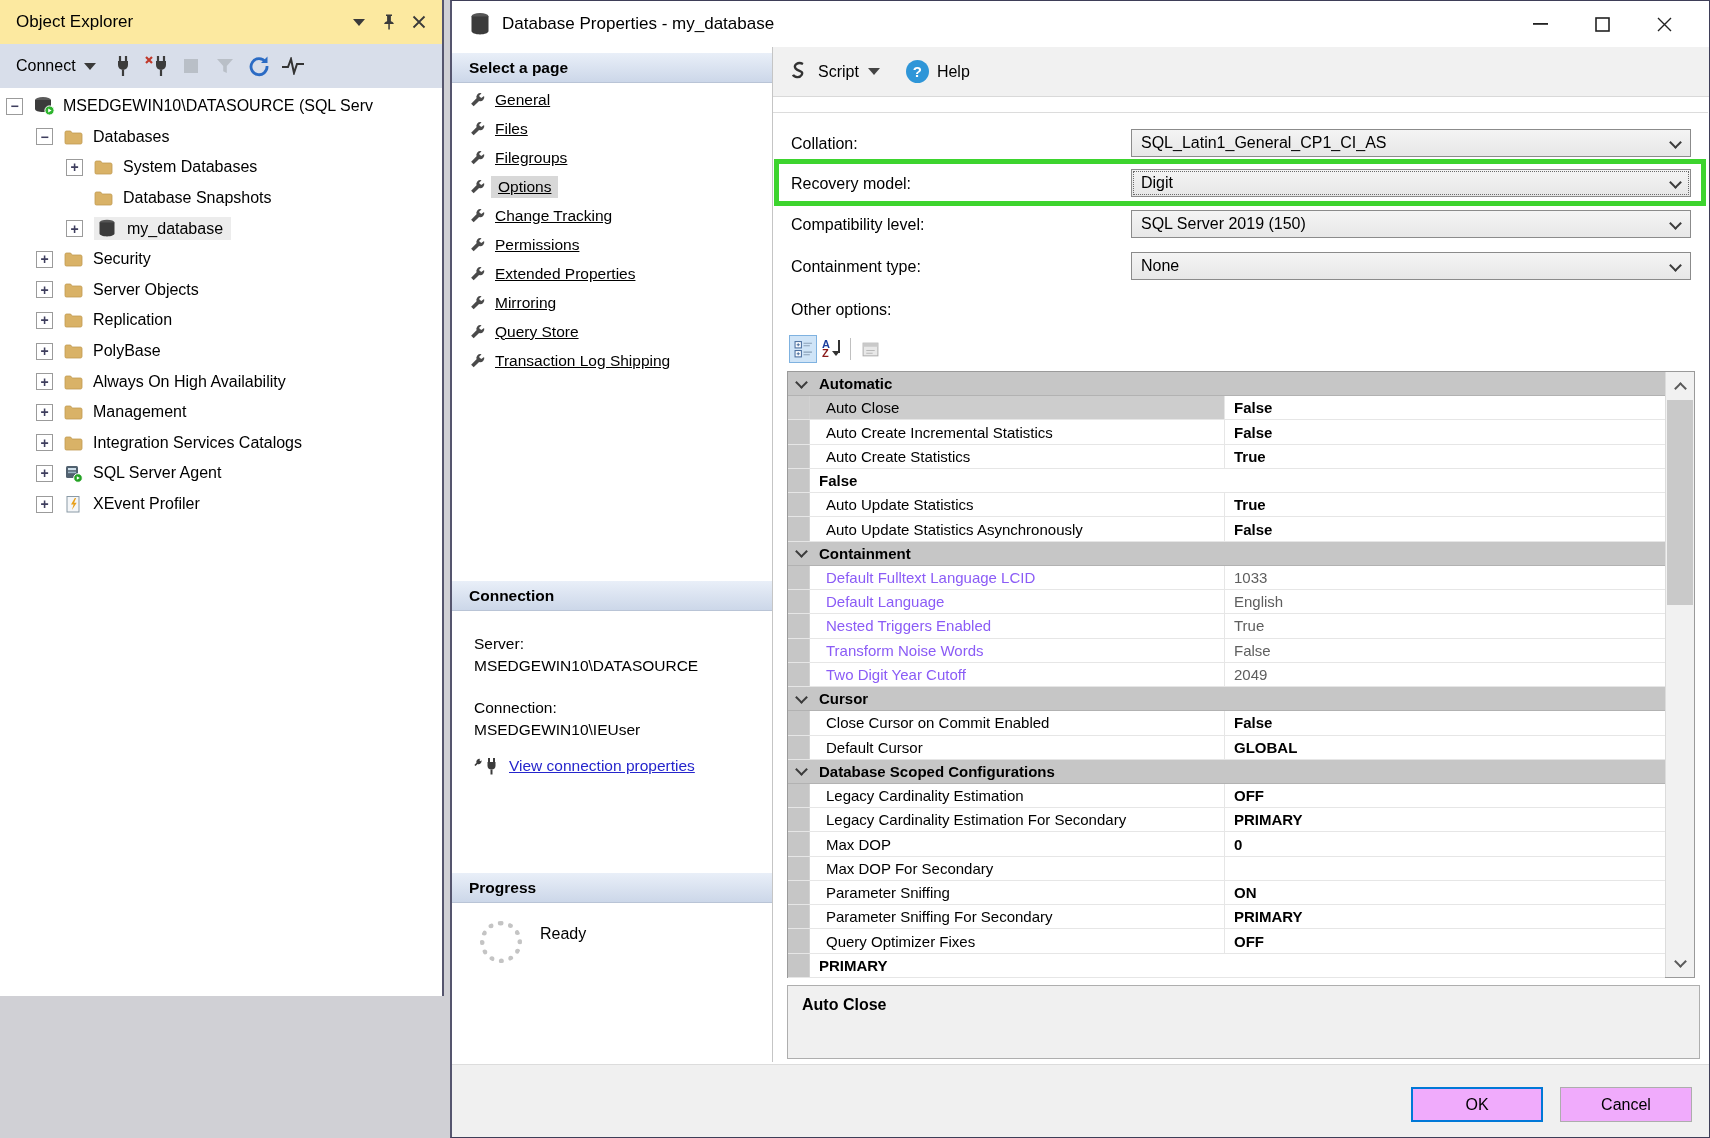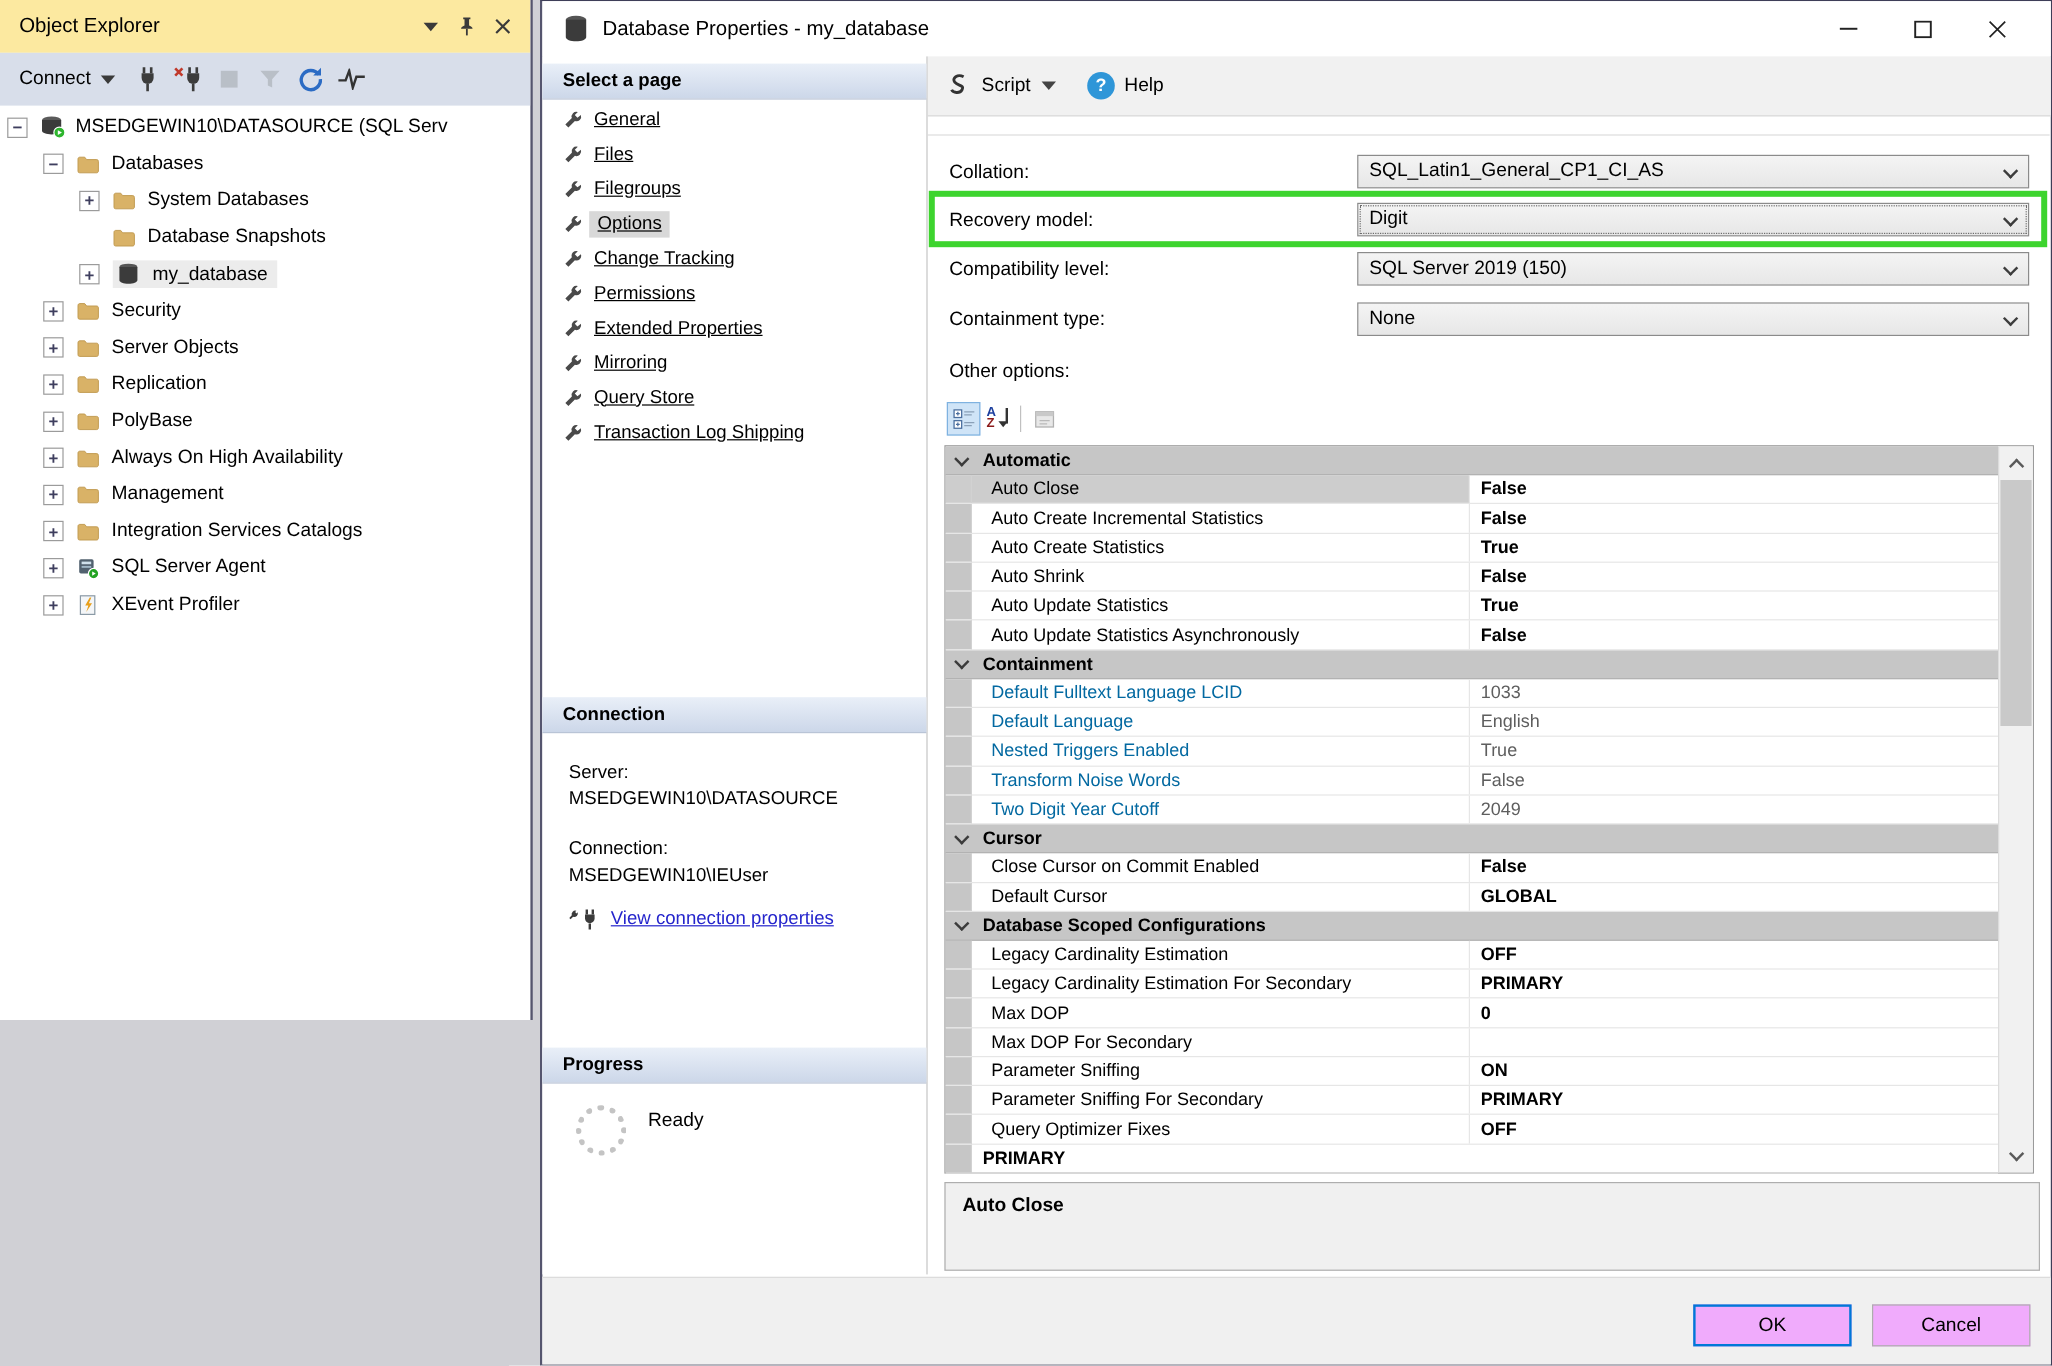--- a/index.html
+++ b/index.html
@@ -1,21 +1,21 @@
 <!DOCTYPE html>
 <html><head>
 <meta charset="utf-8">
 <style>
   * { margin:0; padding:0; box-sizing:border-box; }
   html,body { width:1710px; height:1138px; overflow:hidden; }
   body { font-family:"Liberation Sans", sans-serif; background:#d0d0d5; color:#000; }
   #root { position:relative; width:1710px; height:1138px; }
 
   
-  #object-explorer { position:absolute; left:0; top:0; width:444px; height:850px;
+  #object-explorer { position:absolute; left:0; top:0; width:444px; height:996px;
     background:#fff; border-right:2px solid #55556e; overflow:hidden; }
   .oe-titlebar { height:44px; background:#fce9a0; display:flex; align-items:center;
     padding:0 8px 0 16px; font-size:17px; }
   .oe-title { flex:1; }
   .oe-tb-btn { width:30px; height:30px; display:flex; align-items:center; justify-content:center; cursor:default; }
   .chev-down-sm { width:0; height:0; border-left:6px solid transparent; border-right:6px solid transparent; border-top:7px solid #3a3a3a; }
   .oe-toolbar { height:44px; background:#d8deea; display:flex; align-items:center; padding:0 6px; }
   .connect-btn { display:flex; align-items:center; gap:8px; font-size:16px; padding:4px 10px; }
   .tool-ico { width:34px; height:30px; display:flex; align-items:center; justify-content:center; }
   .oe-tree { position:absolute; top:91px; left:0; right:0; bottom:0; overflow:hidden; }
@@ -88,21 +88,21 @@
   .pgrid-rows { position:absolute; left:0; top:0; width:877px; }
   .grow { height:24.24px; display:flex; align-items:stretch; font-size:15px; border-bottom:1px solid #e6e6e6; }
   .grow.cat { background:#c6c6c6; border-bottom:1px solid #b2b2b2; font-weight:bold; align-items:center; }
   .cat-chev { width:9px; height:9px; border-right:2px solid #3b3b3b; border-bottom:2px solid #3b3b3b;
     transform:rotate(45deg); margin:-3px 13px 0 9px; }
   .gutter { width:22px; min-width:22px; background:#c6c6c6; border-right:1px solid #d2d2d2; }
   .gname { width:415px; min-width:415px; padding-left:16px; display:flex; align-items:center;
     border-right:1px solid #e6e6e6; }
   .gval { flex:1; padding-left:9px; display:flex; align-items:center; font-weight:bold; }
   .grow.selrow .gname, .grow.selrow .gutter { background:#cdcdcd; }
-  .grow.dis .gname { color:#0369a1; }
+  .grow.dis .gname { color:#8b5cf6; }
   .grow.dis .gval { color:#5e5e5e; font-weight:normal; }
   .vscroll { position:absolute; right:0; top:0; bottom:0; width:29px; background:#f1f1f1;
     border-left:1px solid #dcdcdc; }
   .sb-btn { position:absolute; left:0; right:0; height:28px; display:flex; align-items:center; justify-content:center; }
   .sb-up { top:0; } .sb-dn { bottom:0; }
   .sb-chev-up { width:9px; height:9px; border-left:2px solid #5a5a5a; border-top:2px solid #5a5a5a; transform:rotate(45deg); margin-top:4px; }
   .sb-chev-dn { width:9px; height:9px; border-right:2px solid #5a5a5a; border-bottom:2px solid #5a5a5a; transform:rotate(45deg); margin-bottom:4px; }
   .sb-thumb { position:absolute; left:1px; right:1px; top:28px; height:205px; background:#c9c9c9; }
 
   .desc-panel { position:absolute; left:335px; top:984px; width:913px; height:74px;
@@ -574,21 +574,20 @@
             <span class="gname">Auto Create Incremental Statistics</span>
             <span class="gval">False</span>
         </div>
         <div class="grow item">
           <span class="gutter"></span>
             <span class="gname">Auto Create Statistics</span>
             <span class="gval">True</span>
         </div>
         <div class="grow item">
           <span class="gutter"></span>
-            <span class="gname">Auto Shrink</span>
             <span class="gval">False</span>
         </div>
         <div class="grow item">
           <span class="gutter"></span>
             <span class="gname">Auto Update Statistics</span>
             <span class="gval">True</span>
         </div>
         <div class="grow item">
           <span class="gutter"></span>
             <span class="gname">Auto Update Statistics Asynchronously</span>

